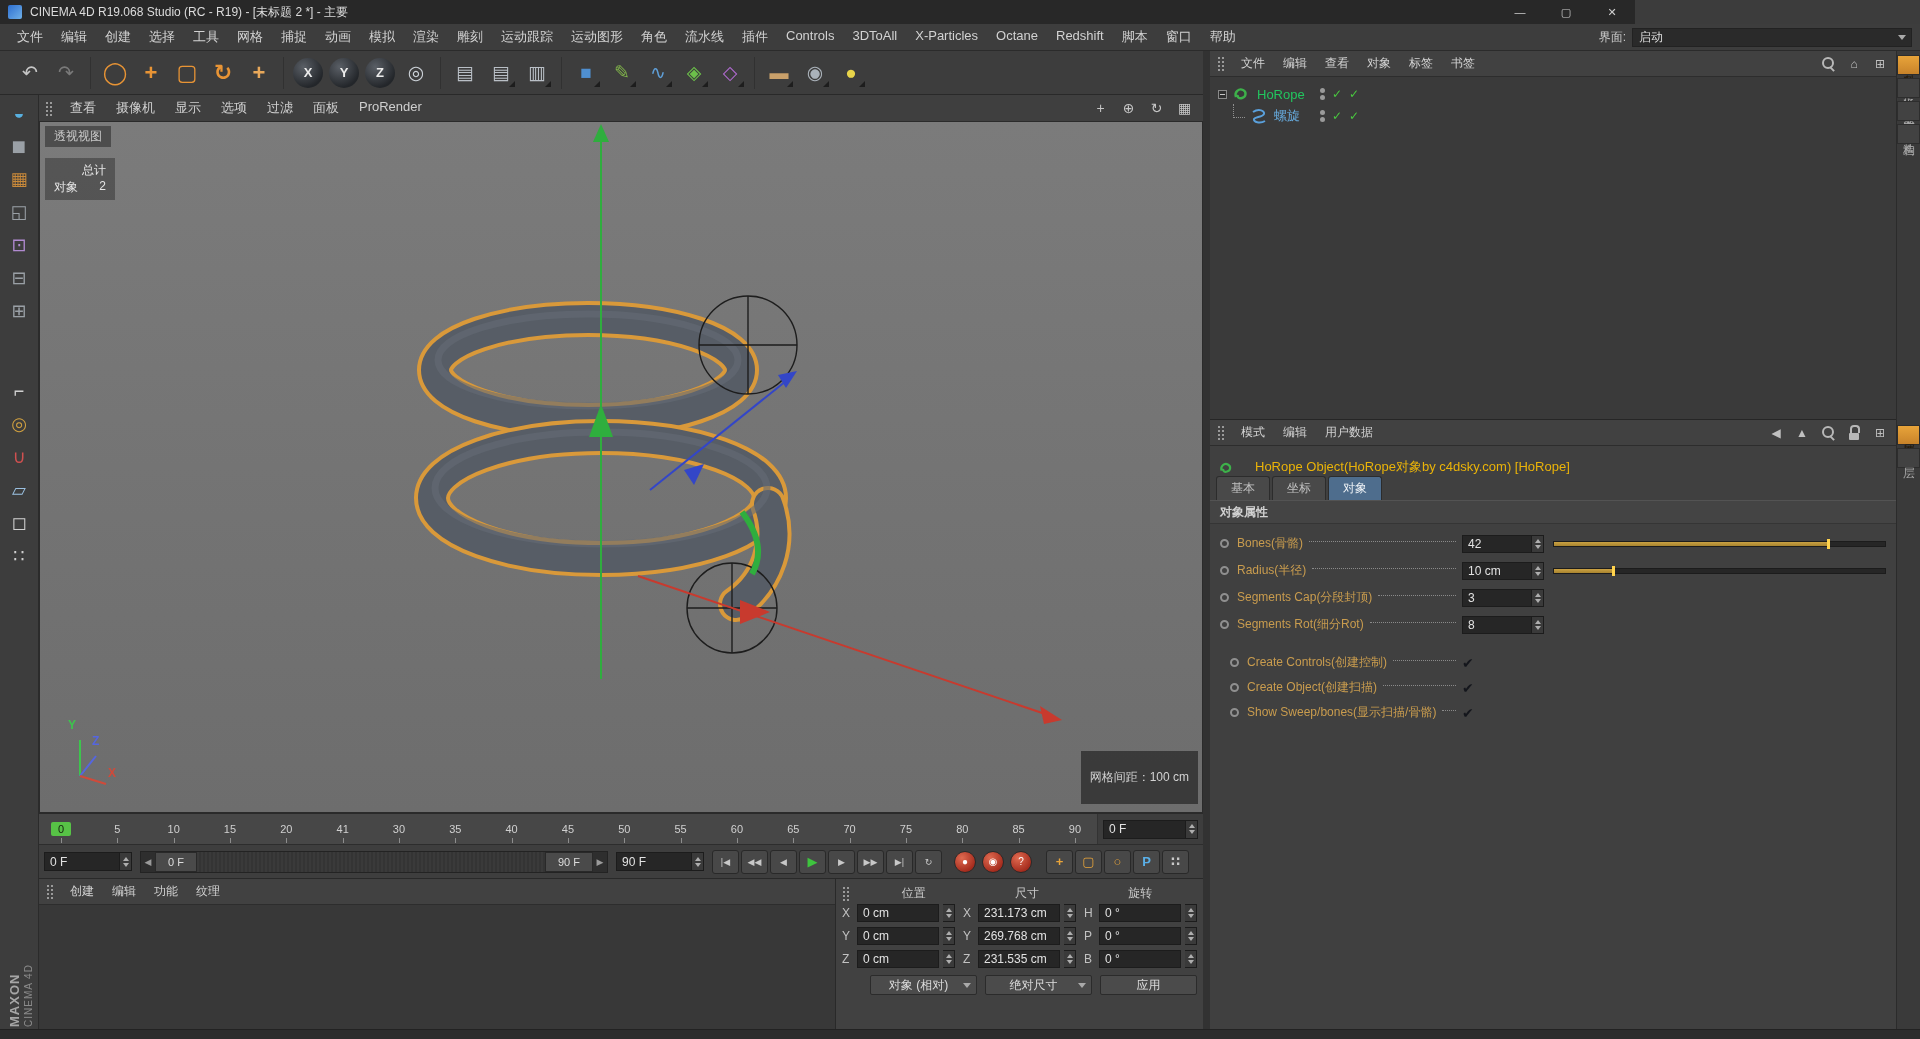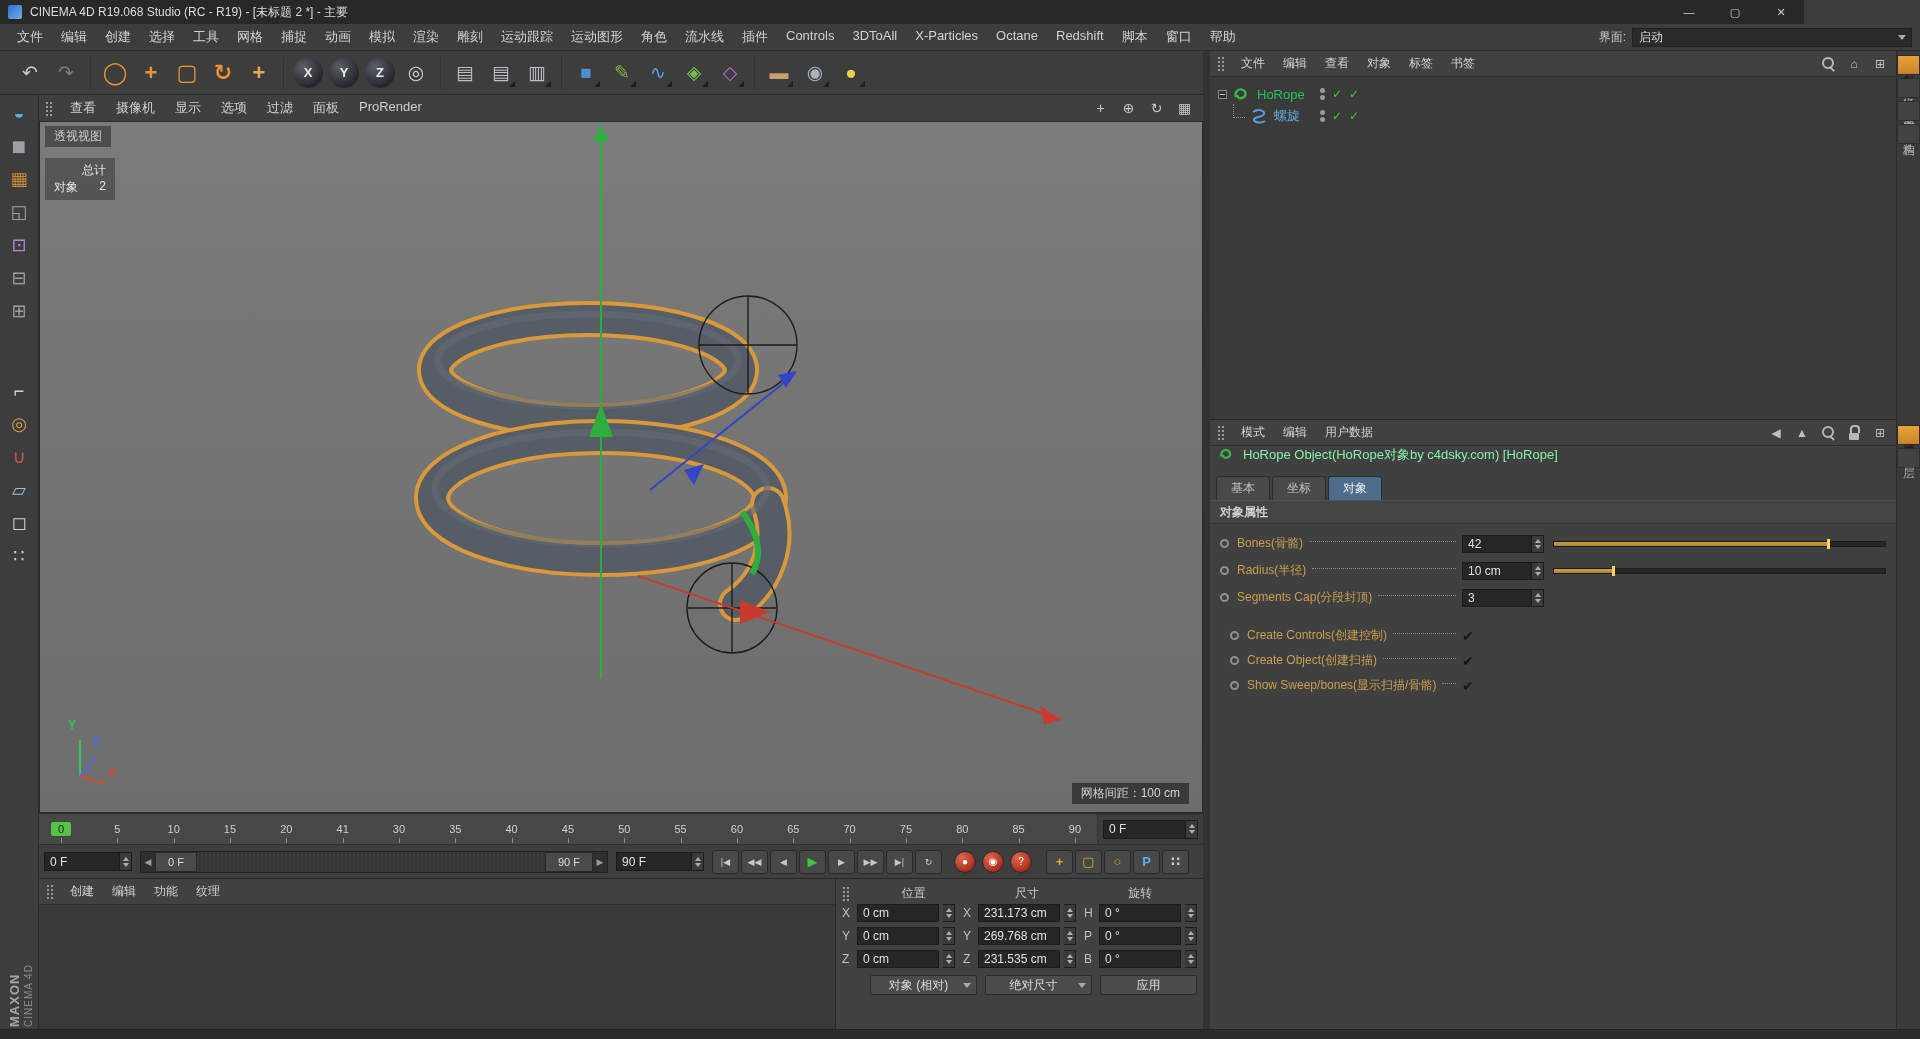--- a/index.html
+++ b/index.html
@@ -3,21 +3,21 @@
 <meta charset="utf-8">
 <style>
   * { margin:0; padding:0; box-sizing:border-box; }
   html,body { width:1920px; height:1039px; overflow:hidden; }
   body { font-family:"Liberation Sans","DejaVu Sans",sans-serif; font-size:12px; color:#c8c8c8; background:#3c3c3c; }
   ul { list-style:none; }
   button { background:none; border:none; color:inherit; font:inherit; cursor:default; padding:0; }
   #app { position:relative; width:1920px; height:1039px; background:#3c3c3c; }
 
   
-  #titlebar { position:absolute; left:0; top:0; width:1804px; height:24px; background:#282828; display:flex; align-items:center; color:#dcdcdc; }
+  #titlebar { position:absolute; left:0; top:0; width:1635px; height:24px; background:#282828; display:flex; align-items:center; color:#dcdcdc; }
   .app-icon { width:14px; height:14px; margin:0 8px; background:linear-gradient(135deg,#2e6fd0,#6fb0e8); border-radius:2px; flex:none; }
   #titlebar .title { font-size:12px; }
   .winbtns { margin-left:auto; display:flex; height:100%; }
   .winbtn { width:46px; display:flex; align-items:center; justify-content:center; color:#cfcfcf; font-size:11px; }
 
   
   #menubar { position:absolute; left:0; top:24px; width:1920px; height:27px; background:#3d3d3d; border-bottom:1px solid #2b2b2b; display:flex; align-items:center; padding:0 8px; }
   #menubar ul { display:flex; }
   .menu-item { padding:0 9px; font-size:13px; color:#d2d2d2; white-space:nowrap; }
   #iface { margin-left:auto; display:flex; align-items:center; gap:6px; }
@@ -48,21 +48,21 @@
   #vp-menu ul { display:flex; }
   .vp-menu-item { padding:0 10px; font-size:13px; color:#cfcfcf; white-space:nowrap; }
   .vp-nav { margin-left:auto; display:flex; gap:3px; }
   .navicon { width:25px; height:22px; display:flex; align-items:center; justify-content:center; color:#c5c5c5; font-size:14px; }
   #vp-canvas { position:relative; height:691px; background:linear-gradient(#7b7b7b,#6d6d6d); overflow:hidden; border:1px solid #2b2b2b; border-top:none; }
   #vp-canvas svg.scene { position:absolute; left:0; top:0; }
   .vp-label { position:absolute; left:5px; top:4px; background:rgba(40,40,40,.55); color:#c9c9c9; padding:2px 9px; font-size:12px; }
   .vp-hud { position:absolute; left:5px; top:36px; background:rgba(18,18,18,.35); color:#e6e6e6; font-size:12px; padding:4px 9px; min-width:70px; }
   .vp-hud .r1 { text-align:right; }
   .vp-hud .r2 { display:flex; justify-content:space-between; gap:16px; }
-  .vp-grid-label { position:absolute; right:13px; bottom:8px; background:rgba(42,42,42,.75); padding:2px 9px; font-size:12px; color:#d2d2d2; }
+  .vp-grid-label { position:absolute; right:4px; bottom:8px; background:rgba(42,42,42,.75); padding:18px 9px; font-size:12px; color:#d2d2d2; }
   .vp-axis { position:absolute; left:24px; bottom:18px; width:80px; height:72px; }
   .ax { position:absolute; font-size:12px; font-weight:bold; }
   .ax.y { left:4px; top:-4px; color:#3dc44d; }
   .ax.z { left:28px; top:12px; color:#5566e0; }
   .ax.x { left:44px; top:44px; color:#d04a3a; }
 
   
   #timeline { position:absolute; left:39px; top:813px; width:1164px; height:31px; background:#474747; border-top:1px solid #2a2a2a; display:flex; align-items:stretch; }
   #ruler { position:relative; flex:1; display:flex; justify-content:space-between; align-items:center; padding:0 12px; }
   .tick { position:relative; font-size:11px; color:#d0d0d0; min-width:20px; text-align:center; padding:1px 2px; }
@@ -137,21 +137,21 @@
   .om-objicon { width:18px; height:18px; margin-right:6px; flex:none; }
   .om-label-horope { color:#22c55e; }
   .om-label-helix { color:#66aadd; }
   .om-flags { position:absolute; left:110px; top:0; height:100%; display:flex; align-items:center; gap:7px; }
   .om-dots { display:flex; flex-direction:column; gap:2px; }
   .om-dots i { width:5px; height:5px; border-radius:50%; background:#9a9a9a; display:block; }
   .om-check { color:#49c93f; font-size:12px; font-weight:bold; }
 
   
   #attrmgr { position:absolute; left:1210px; top:420px; width:686px; height:609px; background:#404040; }
-  .am-title { height:30px; display:flex; align-items:flex-start; gap:8px; padding:0 9px; font-size:13px; color:#86efac; }
+  .am-title { height:30px; display:flex; align-items:flex-end; gap:20px; padding:0 9px; font-size:13px; color:#eab308; }
   .am-objicon { width:16px; height:16px; flex:none; }
   .am-tabs { display:flex; gap:2px; padding:0 6px; height:24px; align-items:flex-end; }
   .am-tab { padding:3px 14px; background:#494949; border:1px solid #2c2c2c; border-bottom:none; font-size:12px; color:#c0c0c0; border-radius:3px 3px 0 0; }
   .am-tab.active { background:#4e6d8d; color:#eef2f6; }
   .am-section { height:24px; background:#444444; border-top:1px solid #535353; border-bottom:1px solid #353535; display:flex; align-items:center; padding:0 10px; font-size:12px; color:#d2d2d2; font-weight:bold; }
   .am-rows { padding:6px 10px 0 10px; }
   .am-rows.checks { padding-top:12px;padding-left:20px; }
   .am-row { height:27px; display:flex; align-items:center; }
   .am-rows.checks .am-row { height:25px; }
   .keydot { width:9px; height:9px; border:2px solid #8f8f8f; border-radius:50%; margin-right:8px; flex:none; }
@@ -662,20 +662,32 @@
           <span class="leader"></span>
           <span class="am-fieldwrap">
             <span class="numfield">3</span>
             <span class="spin"></span>
           </span>
           <span class="am-slider sl-no">
             <span class="groove"></span>
           </span>
         </div>
 
+        <div class="am-row">
+          <span class="keydot"></span>
+          <span class="am-label">Segments Rot(细分Rot)</span>
+          <span class="leader"></span>
+          <span class="am-fieldwrap">
+            <span class="numfield">8</span>
+            <span class="spin"></span>
+          </span>
+          <span class="am-slider sl-no">
+            <span class="groove"></span>
+          </span>
+        </div>
       </div>
     <div class="am-rows checks">
 
         <div class="am-row">
           <span class="keydot"></span>
           <span class="am-label">Create Controls(创建控制)</span>
           <span class="leader"></span>
           <span class="am-check">
             <span class="checkmark">✔</span>
           </span>

